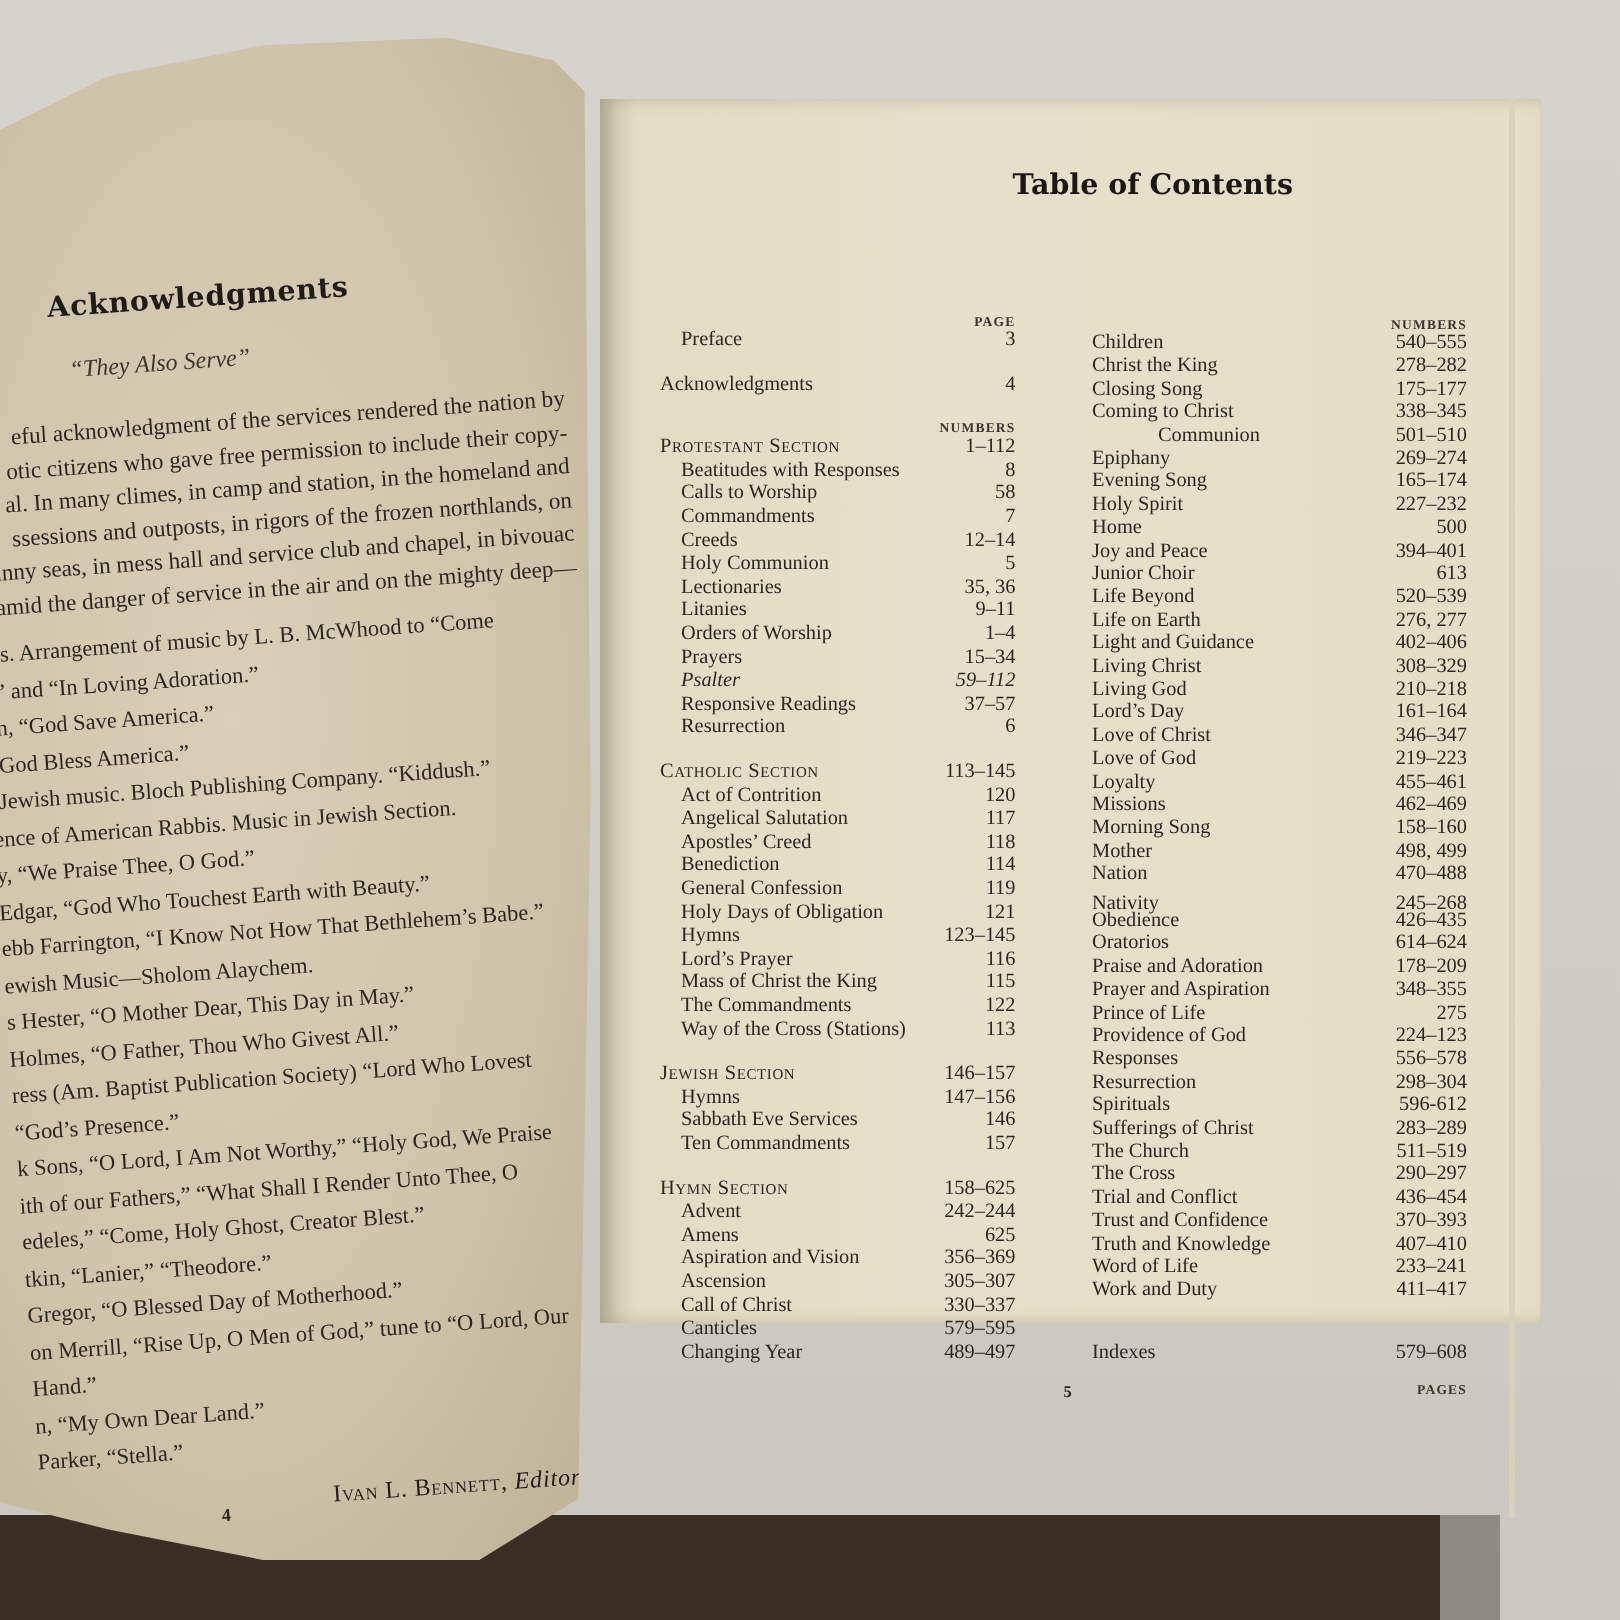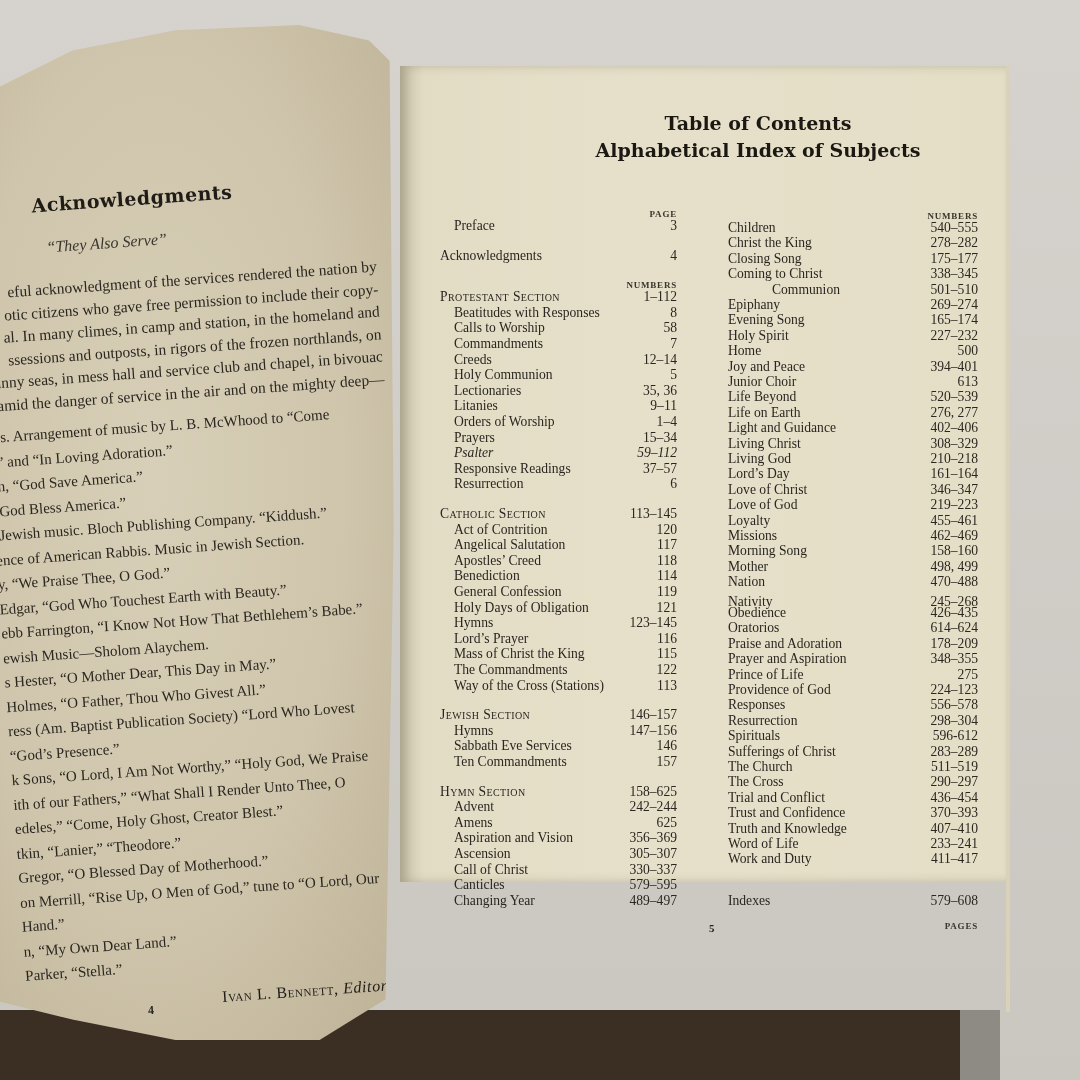--- a/index.html
+++ b/index.html
@@ -61,20 +61,21 @@
   .editor i { font-style: italic; }
   .left-folio {
     position: absolute; left: 110px; top: 975px; font-size: 12px; font-weight: bold;
   }
 
   
   .right-page {
     position: absolute; left: 400px; top: 66px; width: 606px; height: 816px;
     background: linear-gradient(90deg, #cbc4ac 0%, #e3dcc5 4%, #e6e0ca 40%, #e4dec7 100%);
     box-shadow: inset 6px 0 10px rgba(80,70,50,0.25);
+    padding-left: 21px;
   }
   .right-page-edge {
     position: absolute; left: 1006px; top: 66px; width: 4px; height: 946px; background: #d9d2bb;
   }
   .toc-title {
     position: absolute; left: 0; top: 44px; width: 100%; text-align: center;
     font-family: "DejaVu Serif", serif; font-weight: bold; color: #1b1813;
   }
   .toc-title .l1 { font-size: 19px; line-height: 27px; margin-left: 110px; }
   .toc-title .l2 { font-size: 19px; line-height: 27px; margin-left: 110px; }
@@ -143,21 +144,20 @@
       <span class="sc">Ivan L. Bennett,</span>
       <i>Editor.</i>
     </div>
     <div class="left-folio">4</div>
   </div>
 </div>
 
 <div class="right-page">
   <div class="toc-title">
     <div class="l1">Table of Contents</div>
-    <div class="l3">Alphabetical Index of Subjects</div>
   </div>
   <div class="col col-left" id="col-left">
       <div class="row hdr" style="top: 0px;">
         <span class="val">PAGE</span>
       </div>
       <div class="row entry" style="top: 12px;">
         <span class="lbl sub">Preface</span>
         <span class="val">3</span>
       </div>
       <div class="row entry" style="top: 41.6px;">

